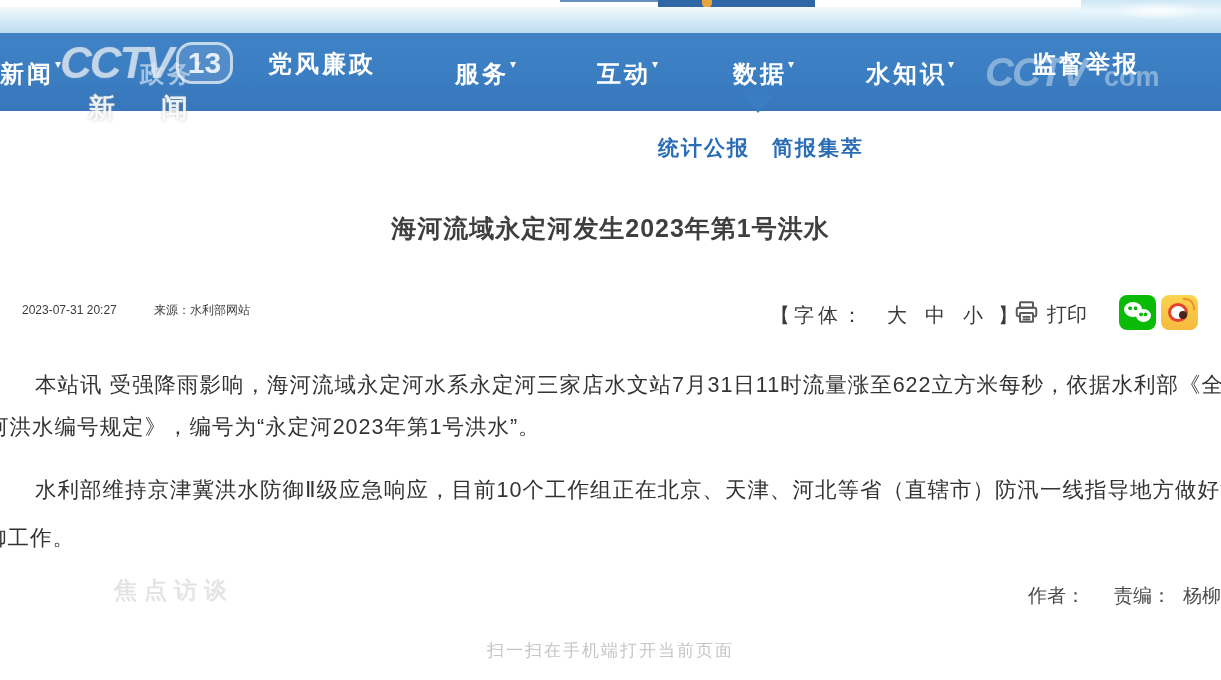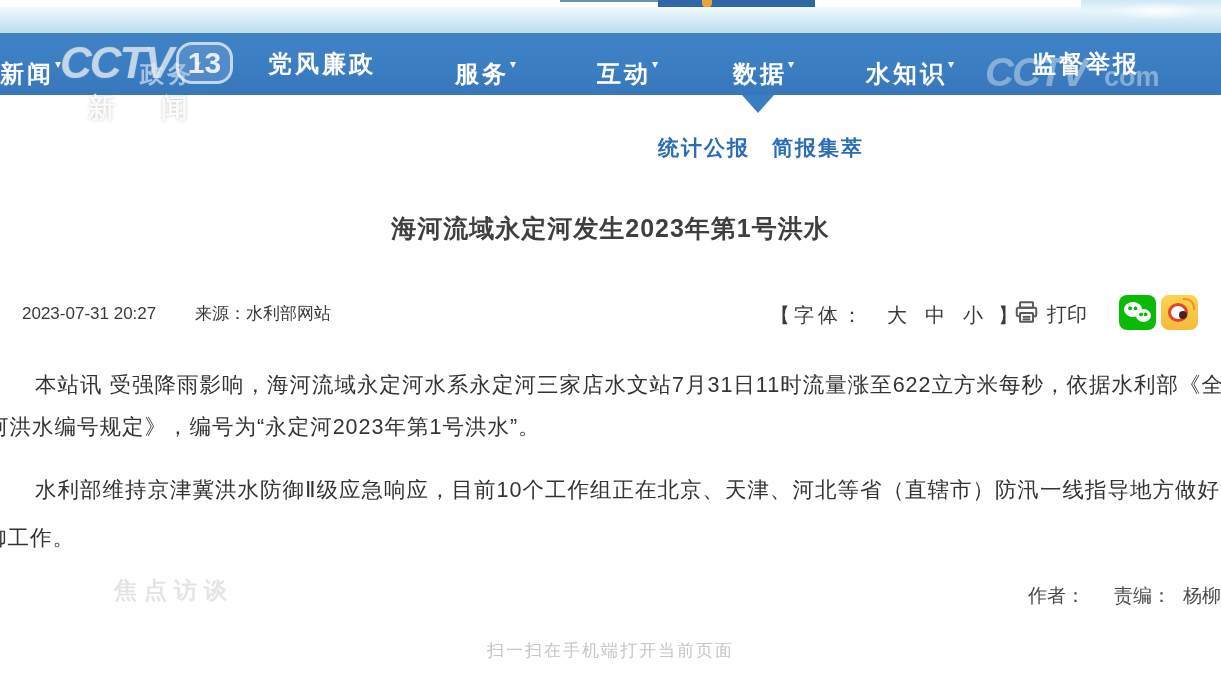--- a/index.html
+++ b/index.html
@@ -11,21 +11,21 @@
   .top-bar-segment{position:absolute;left:658px;top:0;width:157px;height:9px;background:#2e66a6;}
   .top-bar-dot{position:absolute;left:702px;top:0;width:10px;height:8px;border-radius:0 0 5px 5px;background:#eba43c;}
   .sky-strip{position:absolute;left:0;top:7px;width:1221px;height:26px;
     background:linear-gradient(180deg,#f2fafd 0%,#d8edf8 45%,#bcdcef 100%);}
   .sky-corner{position:absolute;right:0;top:0;width:140px;height:10px;
     background:linear-gradient(180deg,#cfe7f5,#e8f5fb);}
   .sky-wisp{position:absolute;right:18px;top:2px;width:90px;height:18px;border-radius:50%;
     background:radial-gradient(ellipse at center,rgba(255,255,255,.9),rgba(255,255,255,0) 70%);}
 
   
-  .navbar{position:absolute;left:0;top:33px;width:1221px;height:62px;
+  .navbar{position:absolute;left:0;top:33px;width:1221px;height:78px;
     background:linear-gradient(180deg,#3f82c6 0%,#3b7dc1 60%,#3776ba 100%);}
   .nav-item{position:absolute;top:0;height:62px;line-height:62px;color:#fff;
     font-size:24px;font-weight:bold;letter-spacing:3px;white-space:nowrap;cursor:pointer;}
   .nav-item .caret{font-size:12px;vertical-align:14px;letter-spacing:0;margin-left:1px;opacity:.95;}
   .nav-pointer{position:absolute;left:742px;top:95px;width:0;height:0;
     border-left:16px solid transparent;border-right:16px solid transparent;border-top:18px solid #3b7dc1;}
 
   
   .subnav-item{position:absolute;top:113px;height:28px;line-height:28px;color:#2a6db5;
     font-size:21px;font-weight:bold;letter-spacing:2px;cursor:pointer;margin-top:21px;}
@@ -45,21 +45,21 @@
 
   
   .site-watermark{position:absolute;left:985px;top:50px;z-index:9;pointer-events:none;
     color:rgba(255,255,255,.38);white-space:nowrap;}
   .sw-cctv{font-size:40px;font-weight:bold;font-style:italic;letter-spacing:-2px;}
   .sw-com{font-size:27px;font-weight:bold;margin-left:18px;}
 
   
   .article-title{position:absolute;left:0;top:212px;width:1221px;text-align:center;
     font-size:25px;font-weight:bold;color:#3f3f3f;letter-spacing:1px;}
-  .meta-left{position:absolute;left:22px;top:302px;font-size:17px;color:#3a3a3a;white-space:nowrap;}
+  .meta-left{position:absolute;left:22px;top:302px;font-size:12px;color:#3a3a3a;white-space:nowrap;}
   .meta-source{margin-left:34px;}
   .font-size-ctl{position:absolute;left:770px;top:302px;font-size:20px;color:#3a3a3a;white-space:nowrap;}
   .fs-btn{display:inline-block;margin:0 9px;cursor:pointer;}
   .fs-open{letter-spacing:4px;margin-right:12px;}
   .fs-close{margin-left:6px;}
   .print-ctl{position:absolute;left:1013px;top:299px;display:flex;align-items:center;cursor:pointer;text-align:center;}
   .print-label{font-size:20px;color:#3a3a3a;margin-left:7px;}
 
   .share-icon{position:absolute;top:295px;width:37px;height:35px;border-radius:8px;cursor:pointer;}
   .wechat-icon{left:1119px;background:#09BB07;}

